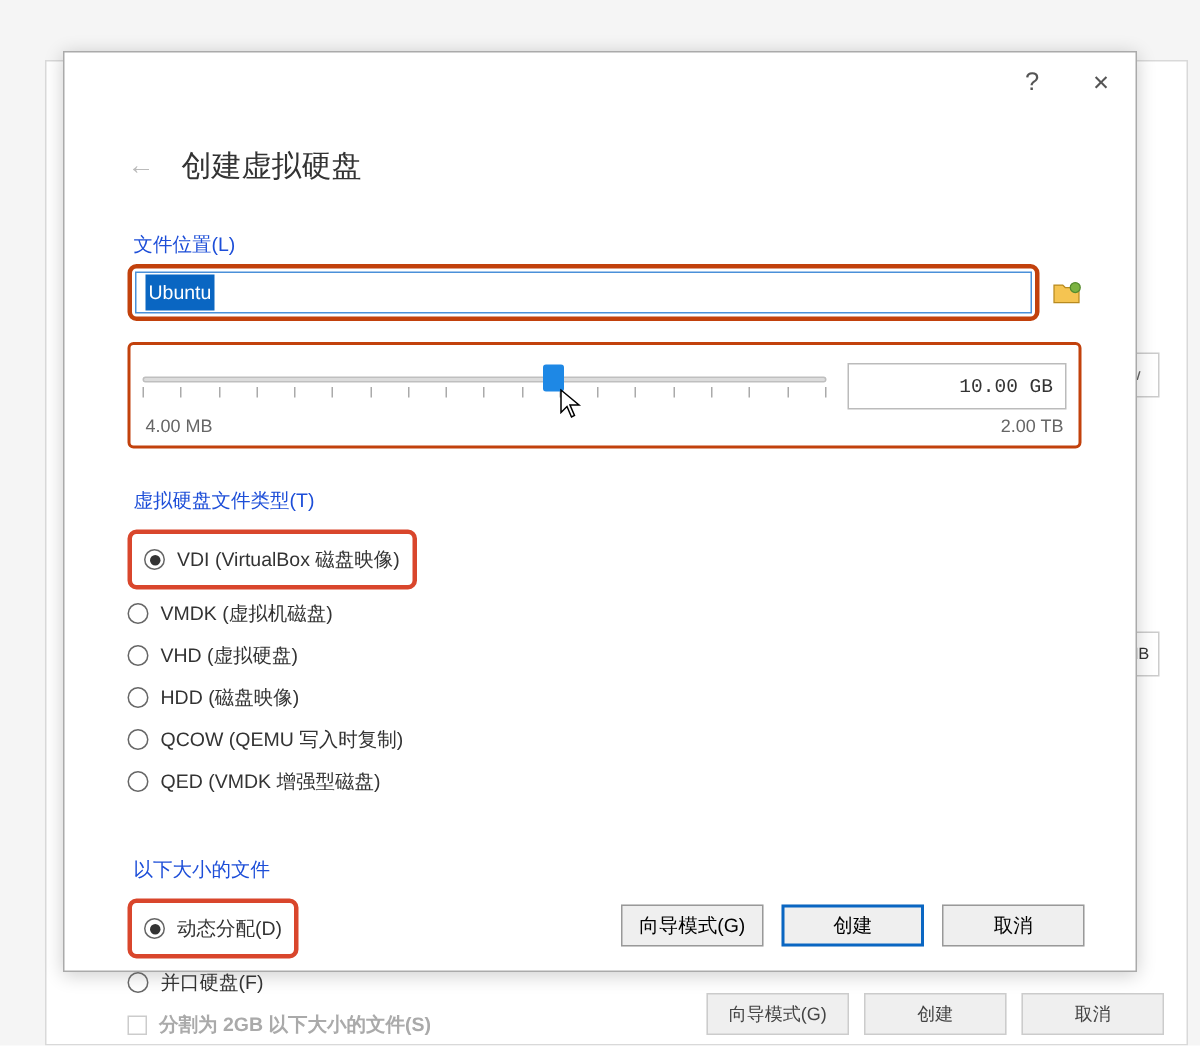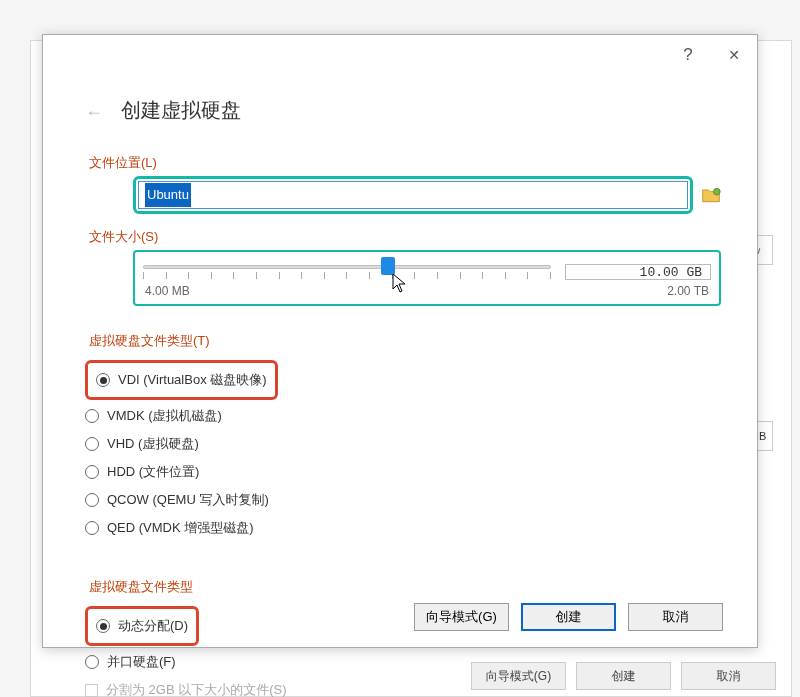--- a/index.html
+++ b/index.html
@@ -106,31 +106,31 @@
       cursor: default;
     }
     .dlg-title {
       font-size: 20px;
       color: #333;
       font-weight: normal;
     }
 
     .label-sec {
       font-size: 13px;
-      color: #c2410c;
+      color: #1d4ed8;
       margin: 6px 4px 4px 4px;
     }
 
     .location-row {
       display: flex;
       align-items: center;
       gap: 8px;
       margin-bottom: 14px;
     }
-    .hl-red { border: 3px solid #14b8a6; border-radius: 6px; padding: 2px; margin-left: 48px; }
+    .hl-red { border: 3px solid #c2410c; border-radius: 6px; padding: 2px; }
     .hl-red.thin { border-width: 2px; border-radius: 4px; }
     .loc-box {
       flex: 1;
       display: flex;
     }
     .sel-text {
       display: inline-block;
       background: #0a66c2;
       color: #fff;
       padding: 1px 2px;
@@ -190,21 +190,21 @@
       display: flex;
       justify-content: space-between;
       font-size: 12px;
       color: #666;
       margin-top: 4px;
       padding: 0 2px;
       gap: 34px;
     }
     .size-box {
       width: 146px;
-      height: 16px;
+      height: 31px;
       border: 1px solid #bbb;
       background: #fff;
       display: flex;
       justify-content: flex-end;
       align-items: center;
       padding: 0 8px;
       font-family: "Courier New", monospace;
       font-size: 13px;
     }
     .cursor-img {
@@ -246,20 +246,21 @@
       border-radius: 50%;
     }
     .radio-opt.bold { font-weight: normal; }
     .check-opt {
       display: flex;
       align-items: center;
       gap: 8px;
       padding: 5px 0;
       font-size: 13px;
       color: #aaa;
+      font-weight: bold;
     }
     .check-box {
       width: 13px; height: 13px;
       border: 1px solid #ccc;
       flex-shrink: 0;
     }
 
     .red-wrap-1 {
       border: 3px solid #d9462c;
       border-radius: 6px;
@@ -322,21 +323,20 @@
         </div>
       </div>
       <span class="folder-icon">
         <svg viewBox="0 0 24 20" width="20" height="18">
           <path d="M2 4 h7 l2 2 h11 v12 h-20 z" fill="#f5c451" stroke="#b88a1f"></path>
           <circle cx="19" cy="6" r="4" fill="#7cb342" stroke="#558b2f"></circle>
         </svg>
       </span>
     </div>
 
-    <div class="label-sec">文件大小(S)</div>
     <div class="hl-red thin" style="padding:6px 8px;">
       <div class="size-row">
         <div class="slider-area">
           <div class="slider-track"></div>
           <div class="slider-thumb" style="left:60%"></div>
           <div class="ticks">
             <span></span>
               <span></span>
               <span></span>
               <span></span>
@@ -386,35 +386,35 @@
           <div class="radio-opt bold">
             <span class="radio-dot"></span>
             <span>VMDK (虚拟机磁盘)</span>
           </div>
           <div class="radio-opt bold">
             <span class="radio-dot"></span>
             <span>VHD (虚拟硬盘)</span>
           </div>
           <div class="radio-opt">
             <span class="radio-dot"></span>
-            <span>HDD (文件位置)</span>
+            <span>HDD (磁盘映像)</span>
           </div>
           <div class="radio-opt">
             <span class="radio-dot"></span>
             <span>QCOW (QEMU 写入时复制)</span>
           </div>
           <div class="radio-opt">
             <span class="radio-dot"></span>
             <span>QED (VMDK 增强型磁盘)</span>
           </div>
         </div>
       </div>
 
       <div class="col">
-        <div class="label-sec">虚拟硬盘文件类型</div>
+        <div class="label-sec">以下大小的文件</div>
         <div class="radio-list">
           <div class="red-wrap-1">
             <div class="radio-opt checked">
               <span class="radio-dot"></span>
               <span>动态分配(D)</span>
             </div>
           </div>
           <div class="radio-opt">
             <span class="radio-dot"></span>
             <span>并口硬盘(F)</span>

